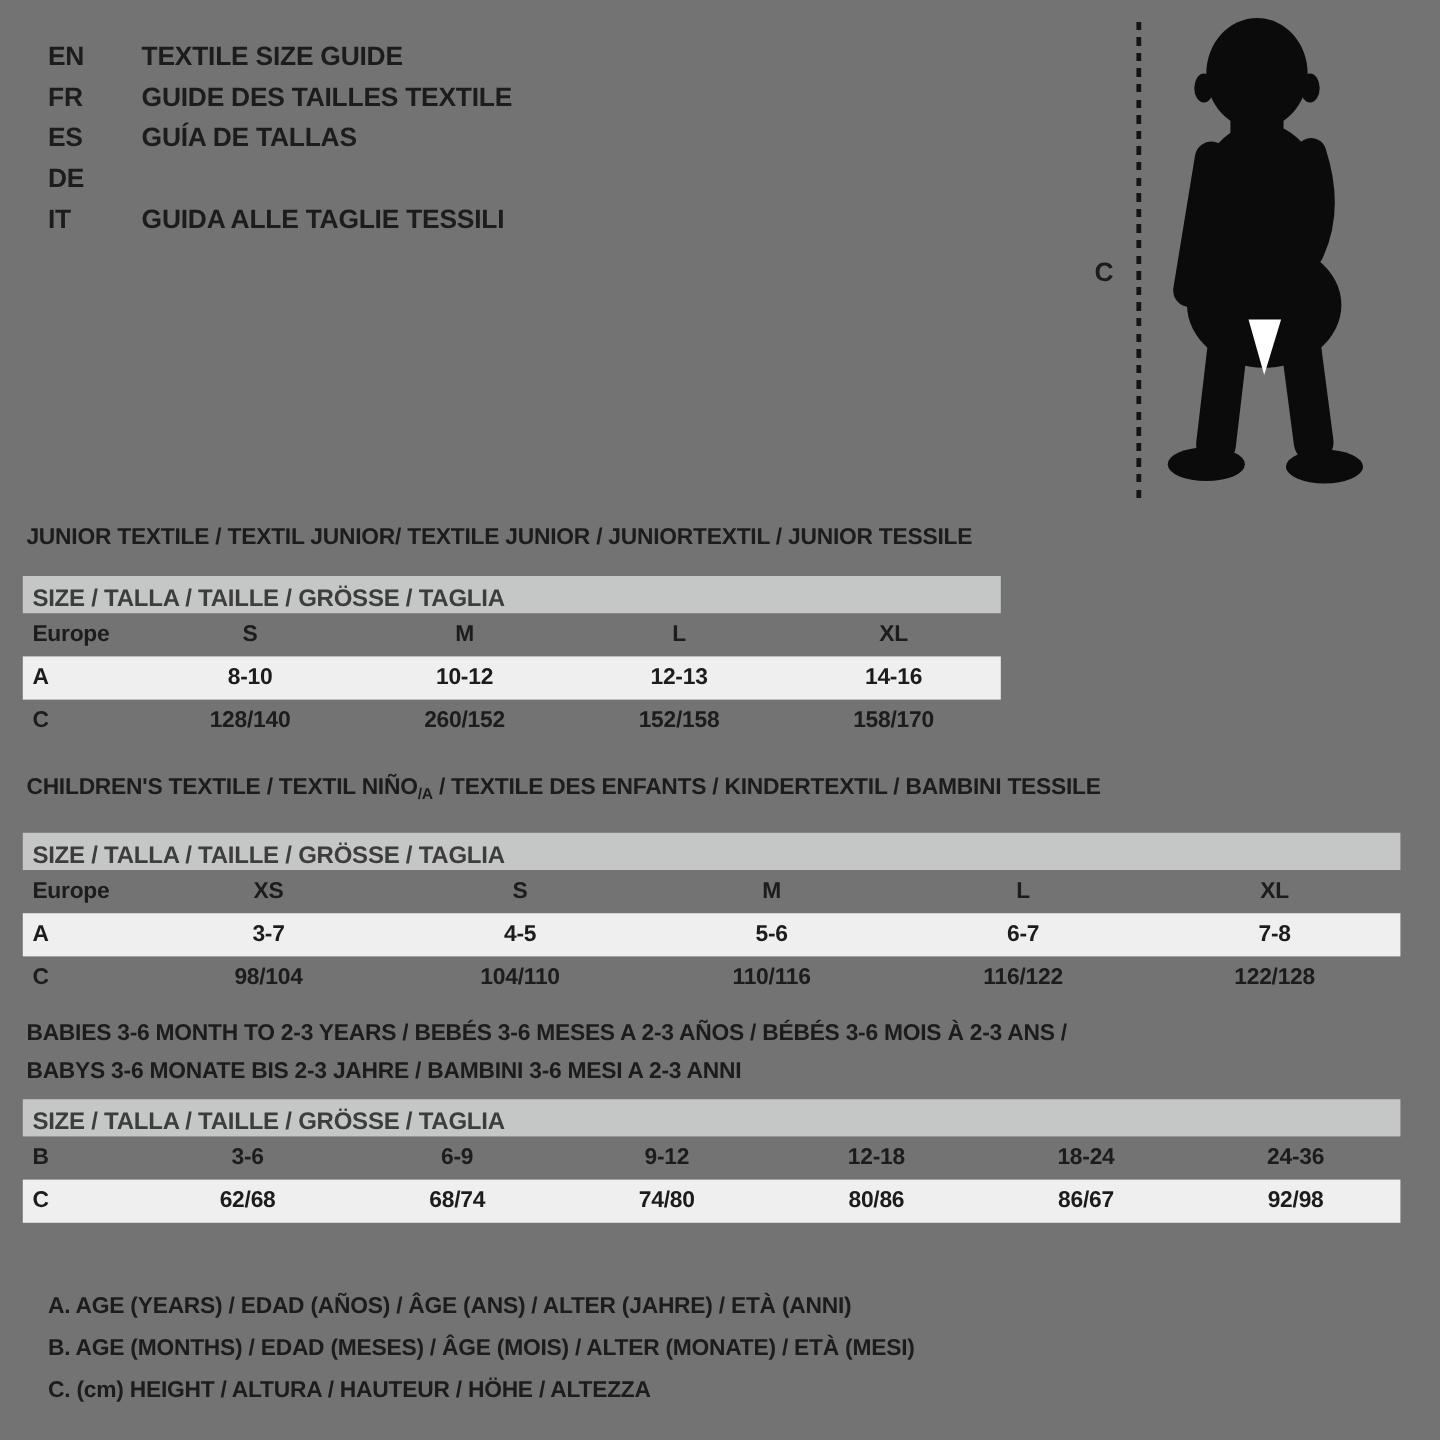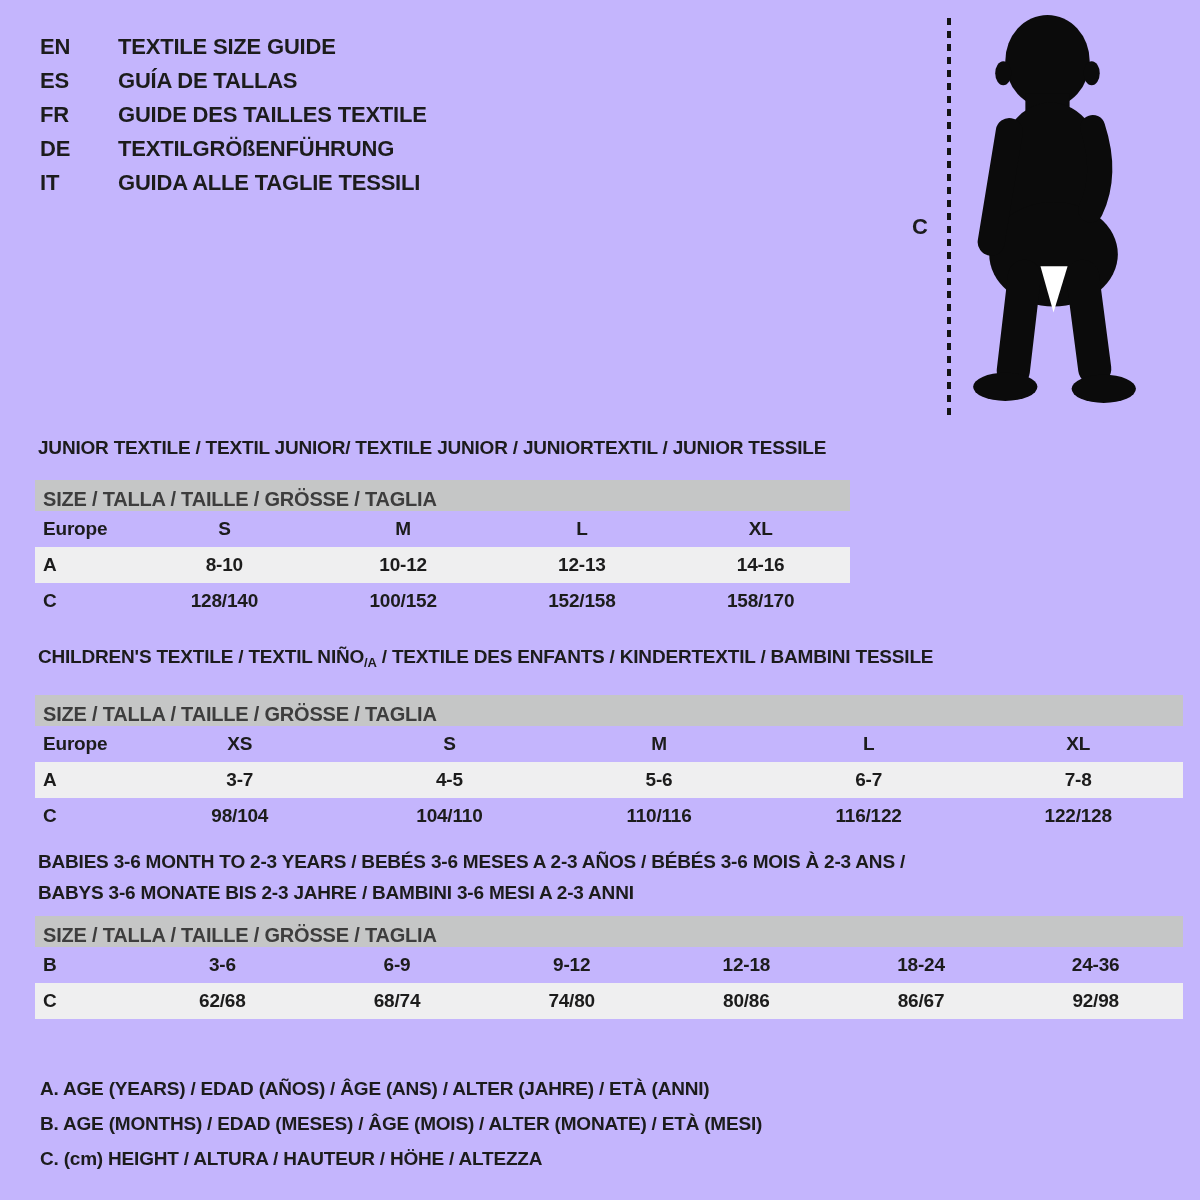--- a/index.html
+++ b/index.html
@@ -1,33 +1,33 @@
 <!DOCTYPE html>
 <html><head>
 <meta charset="utf-8">
 <style>
   html,body{margin:0;padding:0;background:#fff;}
   .page{
-    position:relative;width:1200px;height:1200px;background:#c4b5fd;overflow:hidden;
+    position:relative;width:1200px;height:1200px;background:#737373;overflow:hidden;
     font-family:"Liberation Sans","DejaVu Sans",sans-serif;
     color:#1c1c1c;font-weight:700;letter-spacing:-0.2px;
   }
   
   .lang-block{position:absolute;left:40px;top:30px;}
   .lang-row{display:flex;height:34px;align-items:center;font-size:22px;}
   .lang-code{width:78px;}
   
   .c-label{position:absolute;left:912px;top:214px;font-size:22px;}
   .measure-line{
     position:absolute;left:947px;top:18px;width:4px;height:397px;
     background:repeating-linear-gradient(to bottom,#141414 0 7px,transparent 7px 13px);
   }
   .baby-svg{position:absolute;left:962px;top:13px;}
   
-  .section{position:absolute;left:35px;}
+  .section{position:absolute;left:19px;}
   .sec-junior{top:437px;width:815px;}
   .sec-children{top:646px;width:1148px;}
   .sec-babies{top:851px;width:1148px;}
   .sec-title{font-size:19px;margin:0 0 0 3px;line-height:22px;white-space:nowrap;}
   .sub-a{font-size:13px;vertical-align:-4px;}
   .size-bar{
     margin-top:21px;height:31px;background:#c5c6c6;color:#3d3d3d;
     display:flex;align-items:flex-end;padding-left:8px;font-size:20px;box-sizing:border-box;
   }
   .size-bar.tight{margin-top:12px;}
@@ -46,30 +46,29 @@
 <body>
 
 <div class="page">
 
   <div class="lang-block">
     <div class="lang-row">
       <span class="lang-code">EN</span>
       <span class="lang-label">TEXTILE SIZE GUIDE</span>
     </div>
     <div class="lang-row">
+      <span class="lang-code">FR</span>
+      <span class="lang-label">GUIDE DES TAILLES TEXTILE</span>
+    </div>
+    <div class="lang-row">
       <span class="lang-code">ES</span>
       <span class="lang-label">GUÍA DE TALLAS</span>
     </div>
     <div class="lang-row">
-      <span class="lang-code">FR</span>
-      <span class="lang-label">GUIDE DES TAILLES TEXTILE</span>
-    </div>
-    <div class="lang-row">
       <span class="lang-code">DE</span>
-      <span class="lang-label">TEXTILGRÖßENFÜHRUNG</span>
     </div>
     <div class="lang-row">
       <span class="lang-code">IT</span>
       <span class="lang-label">GUIDA ALLE TAGLIE TESSILI</span>
     </div>
   </div>
 
   <span class="c-label">C</span>
   <div class="measure-line"></div>
   <svg class="baby-svg" width="178" height="402" viewBox="0 0 175 400" xmlns="http://www.w3.org/2000/svg">
@@ -109,21 +108,21 @@
     <div class="trow c4 shaded">
       <span class="rlabel">A</span>
       <span class="cell">8-10</span>
       <span class="cell">10-12</span>
       <span class="cell">12-13</span>
       <span class="cell">14-16</span>
     </div>
     <div class="trow c4">
       <span class="rlabel">C</span>
       <span class="cell">128/140</span>
-      <span class="cell">100/152</span>
+      <span class="cell">260/152</span>
       <span class="cell">152/158</span>
       <span class="cell">158/170</span>
     </div>
   </div>
 
   <div class="section sec-children">
     <h2 class="sec-title"><span>CHILDREN'S TEXTILE / TEXTIL NIÑO</span><span class="sub-a">/A</span><span> / TEXTILE DES ENFANTS / KINDERTEXTIL / BAMBINI TESSILE</span></h2>
     <div class="size-bar">
       <span>SIZE / TALLA / TAILLE / GRÖSSE / TAGLIA</span>
     </div>

